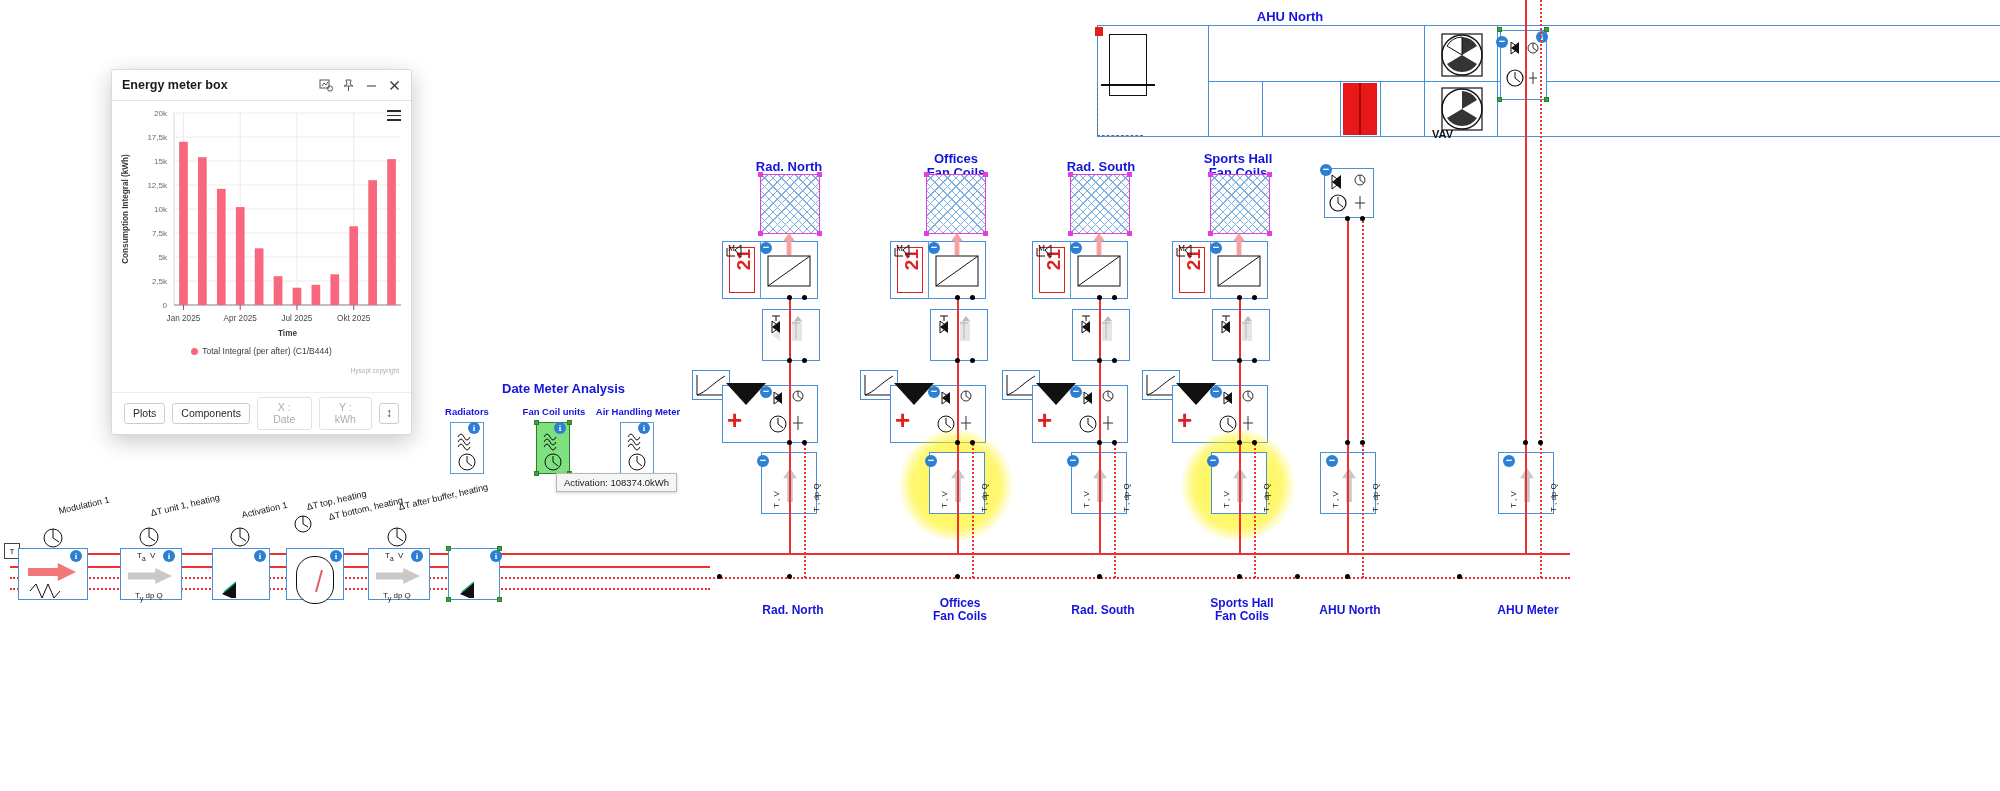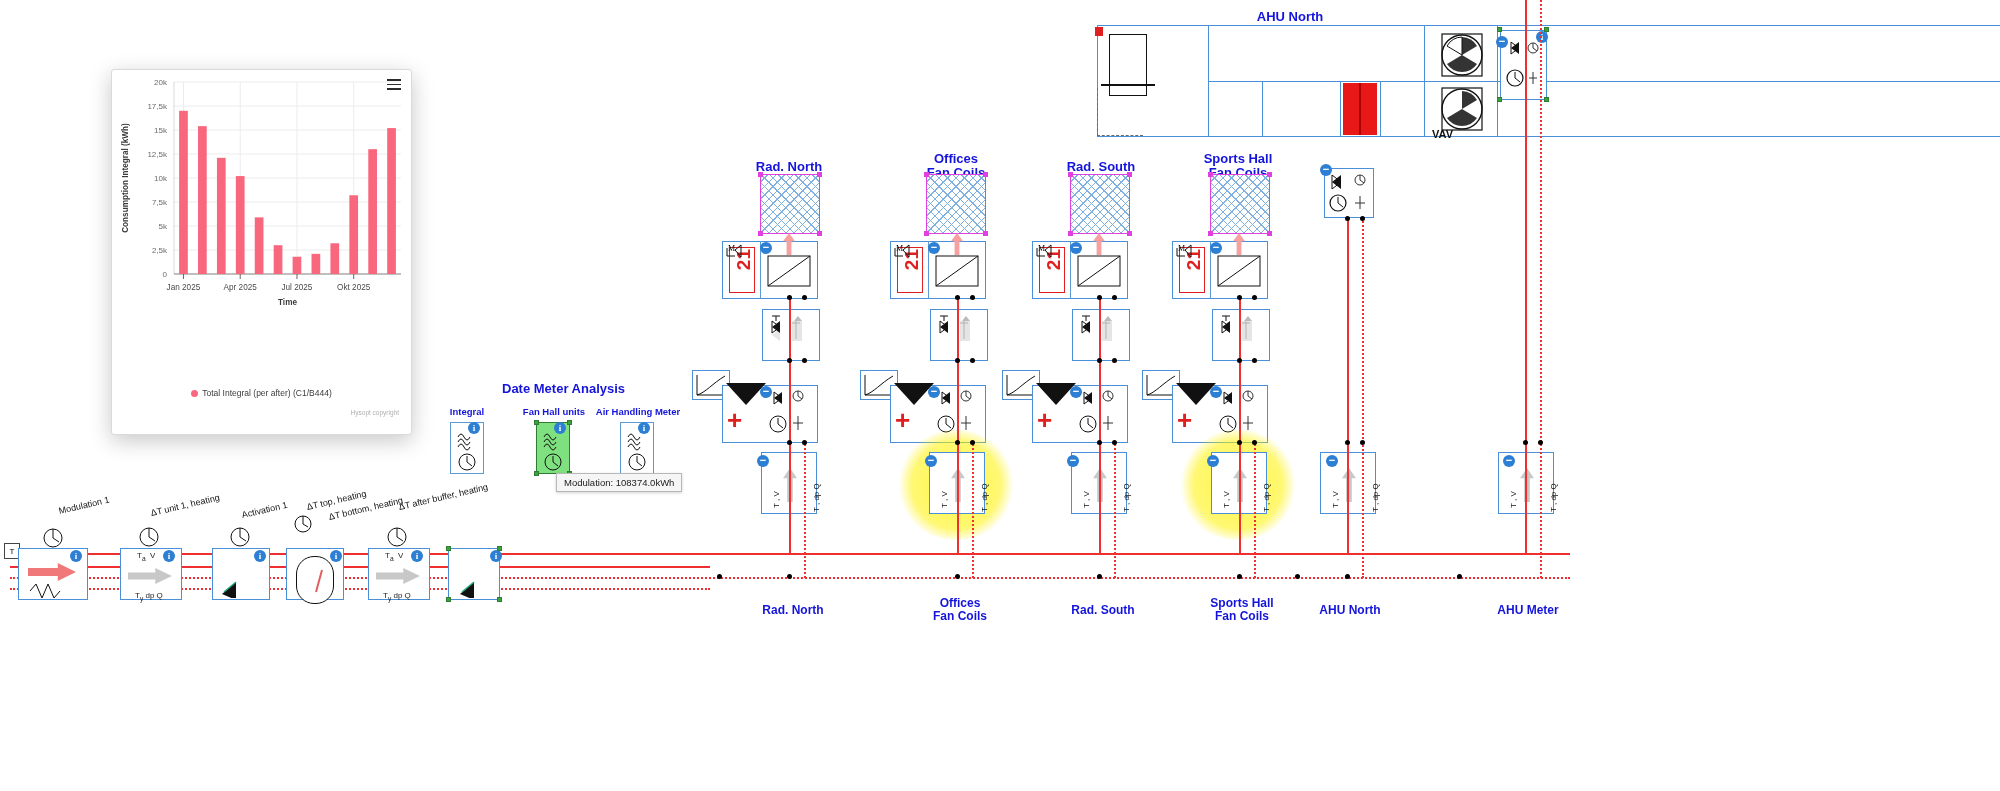--- a/index.html
+++ b/index.html
@@ -589,32 +589,32 @@
   <div class="bottom-lbl" style="left:910px; top:597px; width:100px;">Offices
 Fan Coils</div>
   <div class="bottom-lbl" style="left:1053px; top:604px; width:100px;">Rad. South</div>
   <div class="bottom-lbl" style="left:1192px; top:597px; width:100px;">Sports Hall
 Fan Coils</div>
   <div class="bottom-lbl" style="left:1300px; top:604px; width:100px;">AHU North</div>
   <div class="bottom-lbl" style="left:1478px; top:604px; width:100px;">AHU Meter</div>
 
   <div class="hm-title" style="left:502px; top:381px;">Date Meter Analysis</div>
 
-  <div class="hm-sub" style="left:425px; top:406px; width:84px;">Integral</div>
+  <div class="hm-sub" style="left:425px; top:406px; width:84px;">Radiators</div>
   <div class="hm-box" style="left:450px; top:422px;"></div>
   <div class="info-badge" style="left:468px; top:422px;"><span>i</span></div>
   <svg style="position:absolute;left:452px;top:426px;" width="30" height="46">
     <path d="M6 16 q3 -6 6 0 q3 6 6 0" stroke="#111" fill="none"></path>
     <path d="M6 11 q3 -6 6 0 q3 6 6 0" stroke="#111" fill="none"></path>
     <path d="M6 21 q3 -6 6 0 q3 6 6 0" stroke="#111" fill="none"></path>
     <circle cx="15" cy="36" r="8" fill="none" stroke="#111"></circle>
     <path d="M15 30 v6 l5 4" stroke="#111" fill="none"></path>
   </svg>
 
-  <div class="hm-sub" style="left:509px; top:406px; width:90px;">Fan Hall units</div>
+  <div class="hm-sub" style="left:509px; top:406px; width:90px;">Fan Coil units</div>
   <div class="hm-box sel" style="left:536px; top:422px;"></div>
   <div class="info-badge" style="left:554px; top:422px;"><span>i</span></div>
   <svg style="position:absolute;left:538px;top:426px;" width="30" height="46">
     <path d="M6 16 q3 -6 6 0 q3 6 6 0" stroke="#111" fill="none"></path>
     <path d="M6 11 q3 -6 6 0 q3 6 6 0" stroke="#111" fill="none"></path>
     <path d="M6 21 q3 -6 6 0 q3 6 6 0" stroke="#111" fill="none"></path>
     <circle cx="15" cy="36" r="8" fill="none" stroke="#111"></circle>
     <path d="M15 30 v6 l5 4" stroke="#111" fill="none"></path>
   </svg>
   <div class="sel-hd" style="left:534px;top:420px;"></div>
@@ -626,23 +626,49 @@
   <div class="hm-box" style="left:620px; top:422px;"></div>
   <div class="info-badge" style="left:638px; top:422px;"><span>i</span></div>
   <svg style="position:absolute;left:622px;top:426px;" width="30" height="46">
     <path d="M6 16 q3 -6 6 0 q3 6 6 0" stroke="#111" fill="none"></path>
     <path d="M6 11 q3 -6 6 0 q3 6 6 0" stroke="#111" fill="none"></path>
     <path d="M6 21 q3 -6 6 0 q3 6 6 0" stroke="#111" fill="none"></path>
     <circle cx="15" cy="36" r="8" fill="none" stroke="#111"></circle>
     <path d="M15 30 v6 l5 4" stroke="#111" fill="none"></path>
   </svg>
 
-  <div id="consumption-tooltip">Modulation: 108374.0kWh</div>
+  <div id="consumption-tooltip">Activation: 108374.0kWh</div>
 
   <div id="energy-panel">
+    <div id="energy-titlebar">
+      <div id="energy-title">Energy meter box</div>
+      <div class="tb-icon">
+        <svg width="14" height="14" viewBox="0 0 14 14">
+          <rect x="1" y="2" width="9" height="8" fill="none" stroke="#555"></rect>
+          <path d="M3 8 l2 -3 l2 2 l2 -3" stroke="#555" fill="none"></path>
+          <circle cx="11" cy="10.5" r="2.6" fill="none" stroke="#555"></circle>
+        </svg>
+      </div>
+      <div class="tb-icon">
+        <svg width="13" height="13" viewBox="0 0 13 13">
+          <path d="M4 1 h5 l-1 4 l3 2 h-9 l3 -2 z" fill="none" stroke="#555"></path>
+          <path d="M6.5 7 v5" stroke="#555"></path>
+        </svg>
+      </div>
+      <div class="tb-icon">
+        <svg width="13" height="13" viewBox="0 0 13 13">
+            <path d="M2 7 h9" stroke="#555" stroke-width="1.2"></path>
+          </svg>
+      </div>
+      <div class="tb-icon">
+        <svg width="13" height="13" viewBox="0 0 13 13">
+          <path d="M2.5 2.5 l8 8 M10.5 2.5 l-8 8" stroke="#333" stroke-width="1.3"></path>
+        </svg>
+      </div>
+    </div>
 
     <div id="chart-area">
       <div id="hamburger">
           <i></i>
           <i></i>
           <i></i>
         </div>
       <svg class="plot-svg" id="plot" width="299" height="252">
           <text x="55" y="207.2" text-anchor="end" font-size="8" font-family="&quot;Liberation Sans&quot;, sans-serif" fill="#6b6b6b">0</text>
           <line x1="62" y1="180" x2="289" y2="180" stroke="#ececec" stroke-width="1"></line>
@@ -689,15 +715,22 @@
           <text x="241.70833333333334" y="220" text-anchor="middle" font-size="8.2" font-family="&quot;Liberation Sans&quot;, sans-serif" fill="#4a4a4a">Okt 2025</text>
           <text x="175.5" y="235" text-anchor="middle" font-size="8.2" font-weight="bold" font-family="&quot;Liberation Sans&quot;, sans-serif" fill="#3a3a3a">Time</text>
           <text x="0" y="0" text-anchor="middle" font-size="8.2" font-weight="bold" font-family="&quot;Liberation Sans&quot;, sans-serif" fill="#3a3a3a" transform="translate(16,108) rotate(-90)">Consumption Integral (kWh)</text>
         </svg>
       <div id="legend">
         <span class="dot"></span><span class="txt">Total Integral (per after) (C1/B444)</span>
       </div>
       <div id="copyright">Hysopt copyright</div>
     </div>
 
+    <div id="panel-footer">
+      <button class="pbtn">Plots</button>
+      <button class="pbtn">Components</button>
+      <button class="pbtn muted">X : Date</button>
+      <button class="pbtn muted">Y : kWh</button>
+      <button class="pbtn icon">↕</button>
+    </div>
   </div>
 
 </div>
 
 </body></html>

